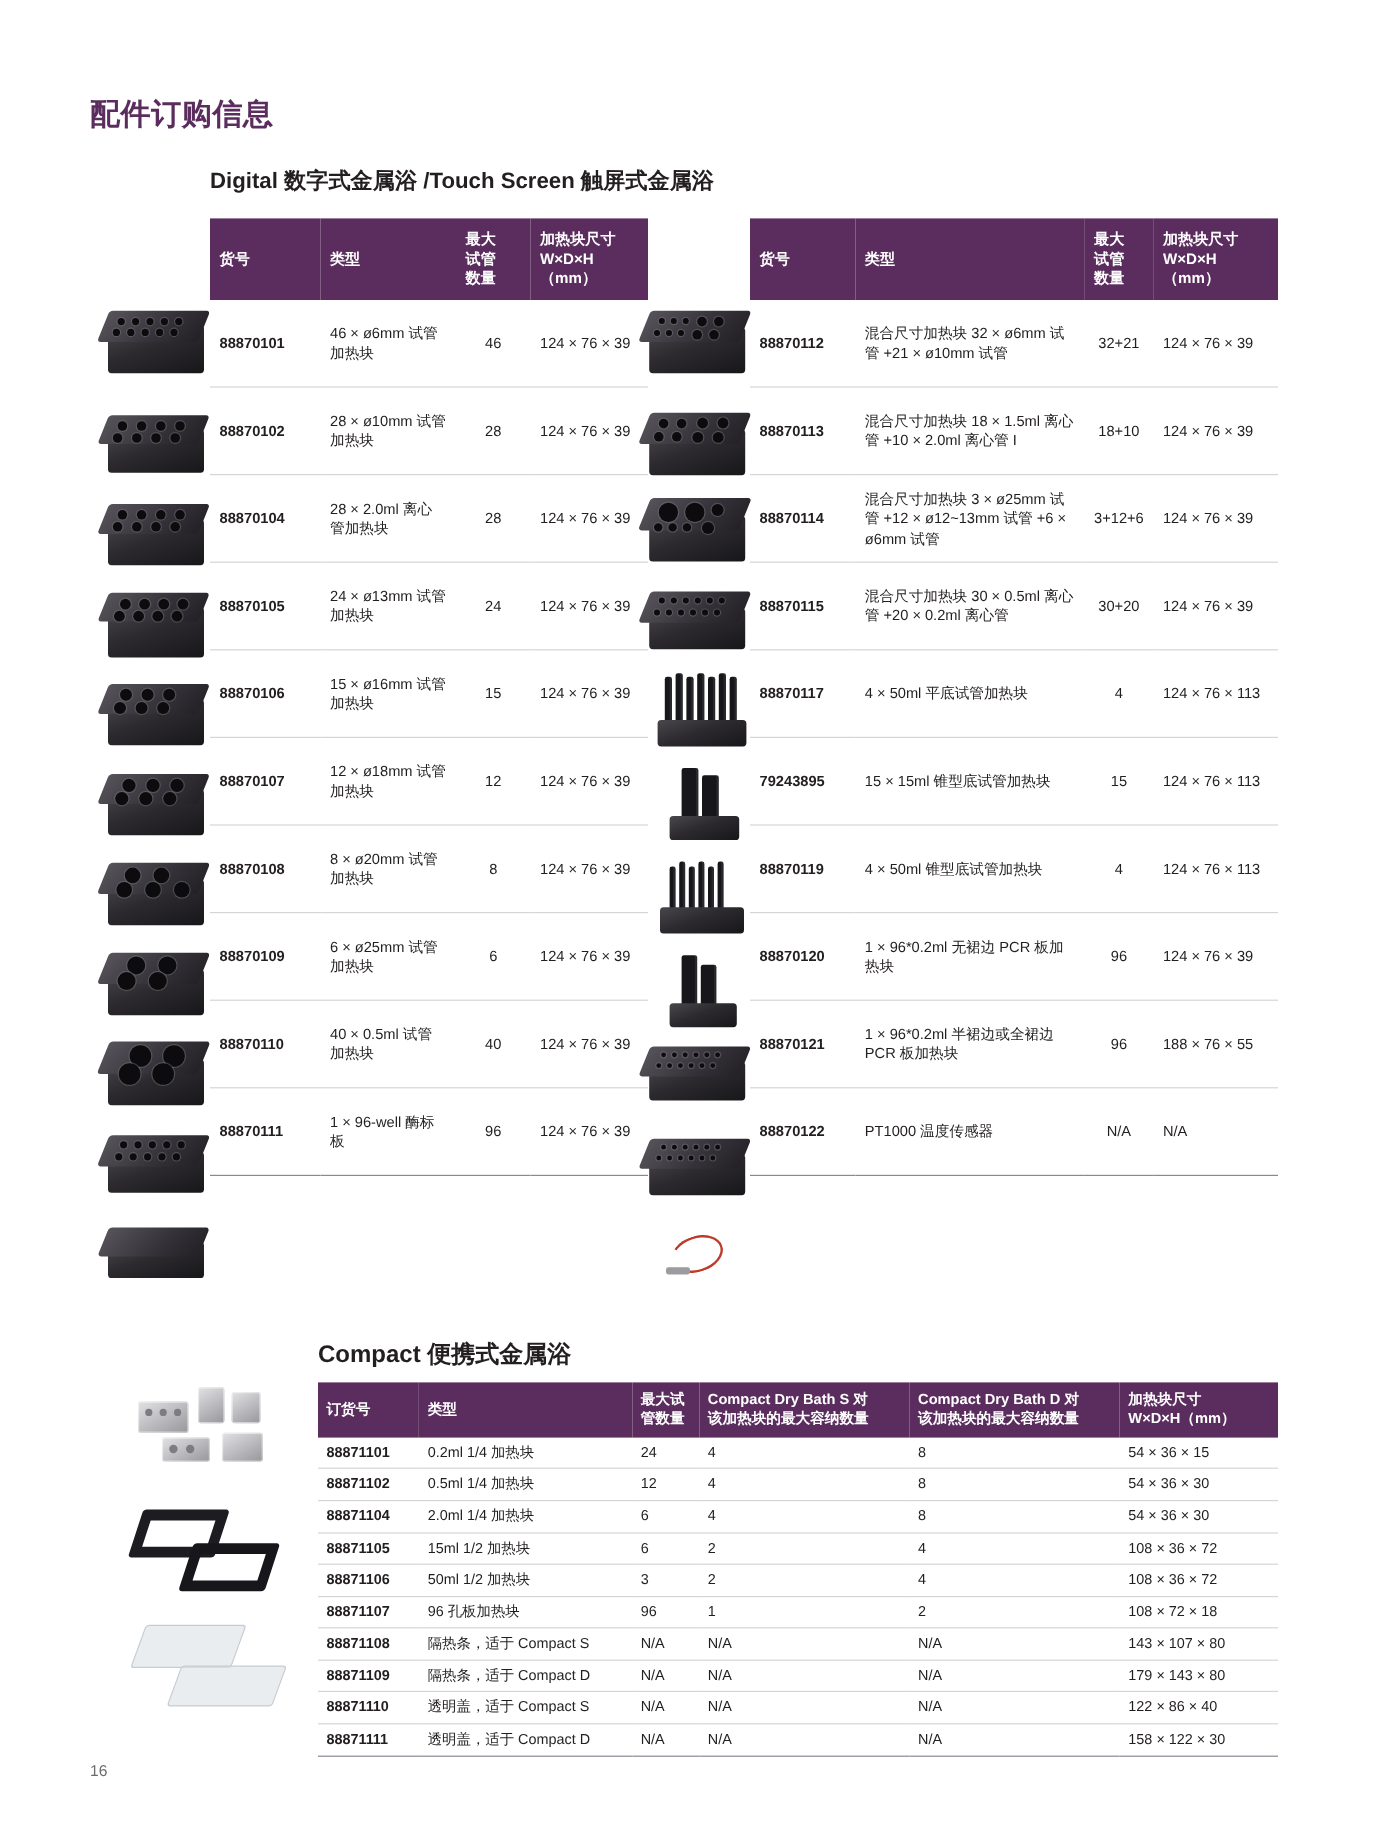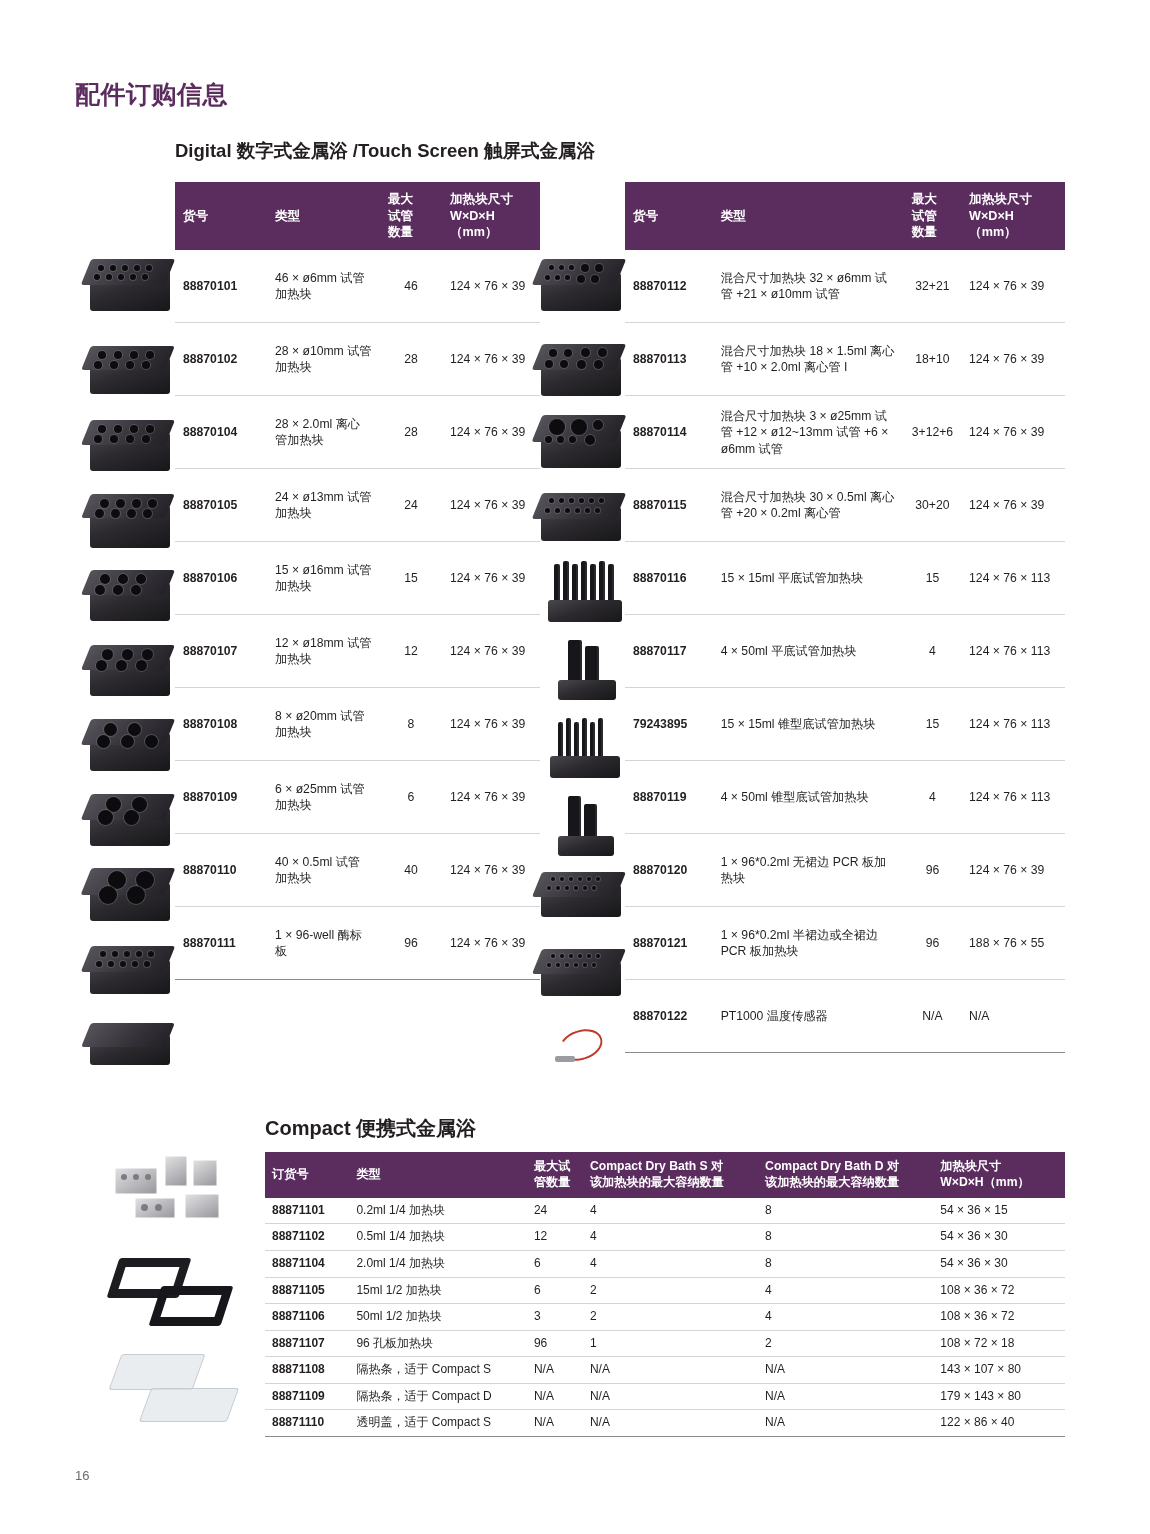--- a/index.html
+++ b/index.html
@@ -559,26 +559,20 @@
         <td class="c-code">88870114</td>
         <td>混合尺寸加热块 3 × ø25mm 试管 +12 × ø12~13mm 试管 +6 × ø6mm 试管</td>
         <td class="c-qty">3+12+6</td>
         <td class="c-dim">124 × 76 × 39</td>
       </tr>
       <tr>
         <td class="c-code">88870115</td>
         <td>混合尺寸加热块 30 × 0.5ml 离心管 +20 × 0.2ml 离心管</td>
         <td class="c-qty">30+20</td>
         <td class="c-dim">124 × 76 × 39</td>
-      </tr>
-      <tr>
-        <td class="c-code">88870116</td>
-        <td>15 × 15ml 平底试管加热块</td>
-        <td class="c-qty">15</td>
-        <td class="c-dim">124 × 76 × 113</td>
       </tr>
       <tr>
         <td class="c-code">88870117</td>
         <td>4 × 50ml 平底试管加热块</td>
         <td class="c-qty">4</td>
         <td class="c-dim">124 × 76 × 113</td>
       </tr>
       <tr>
         <td class="c-code">79243895</td>
         <td>15 × 15ml 锥型底试管加热块</td>
@@ -701,18 +695,26 @@
         <td>179 × 143 × 80</td>
       </tr>
       <tr>
         <td class="c-code">88871110</td>
         <td>透明盖，适于 Compact S</td>
         <td>N/A</td>
         <td>N/A</td>
         <td>N/A</td>
         <td>122 × 86 × 40</td>
       </tr>
+      <tr>
+        <td class="c-code">88871111</td>
+        <td>透明盖，适于 Compact D</td>
+        <td>N/A</td>
+        <td>N/A</td>
+        <td>N/A</td>
+        <td>158 × 122 × 30</td>
+      </tr>
     </tbody>
   </table>
 
   <div class="page-number">16</div>
 
 </div>
 
 </body></html>

